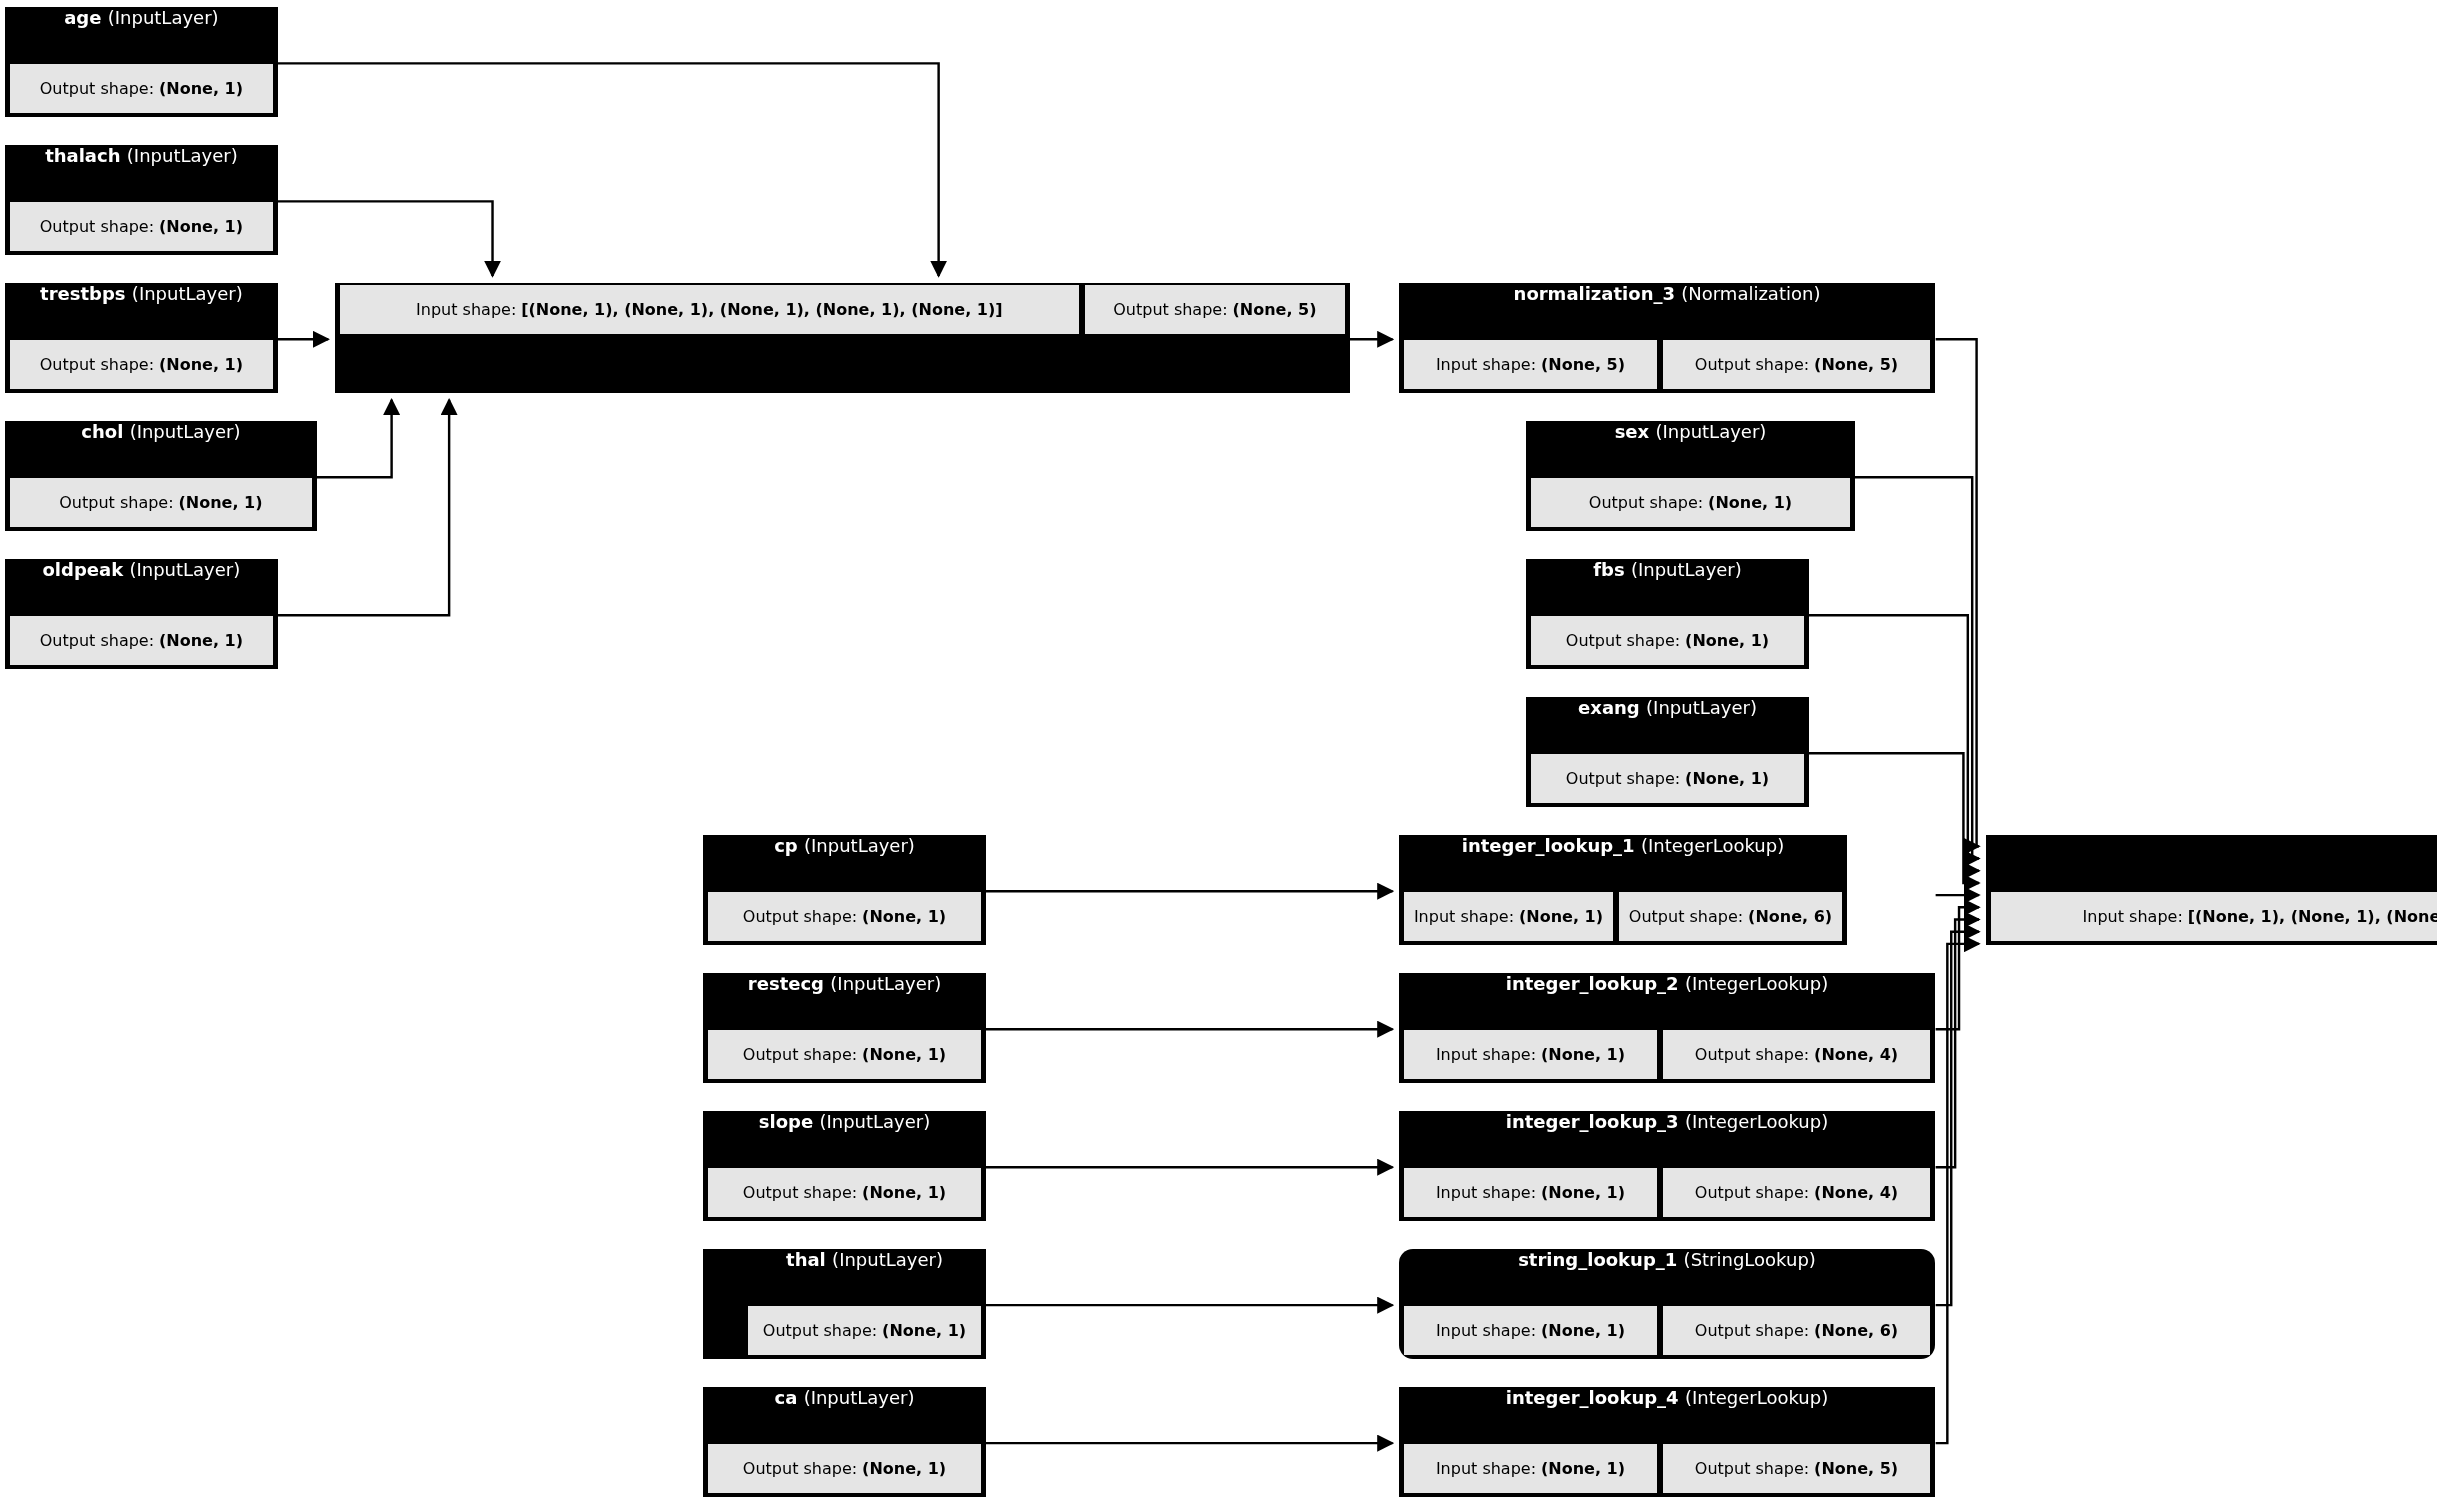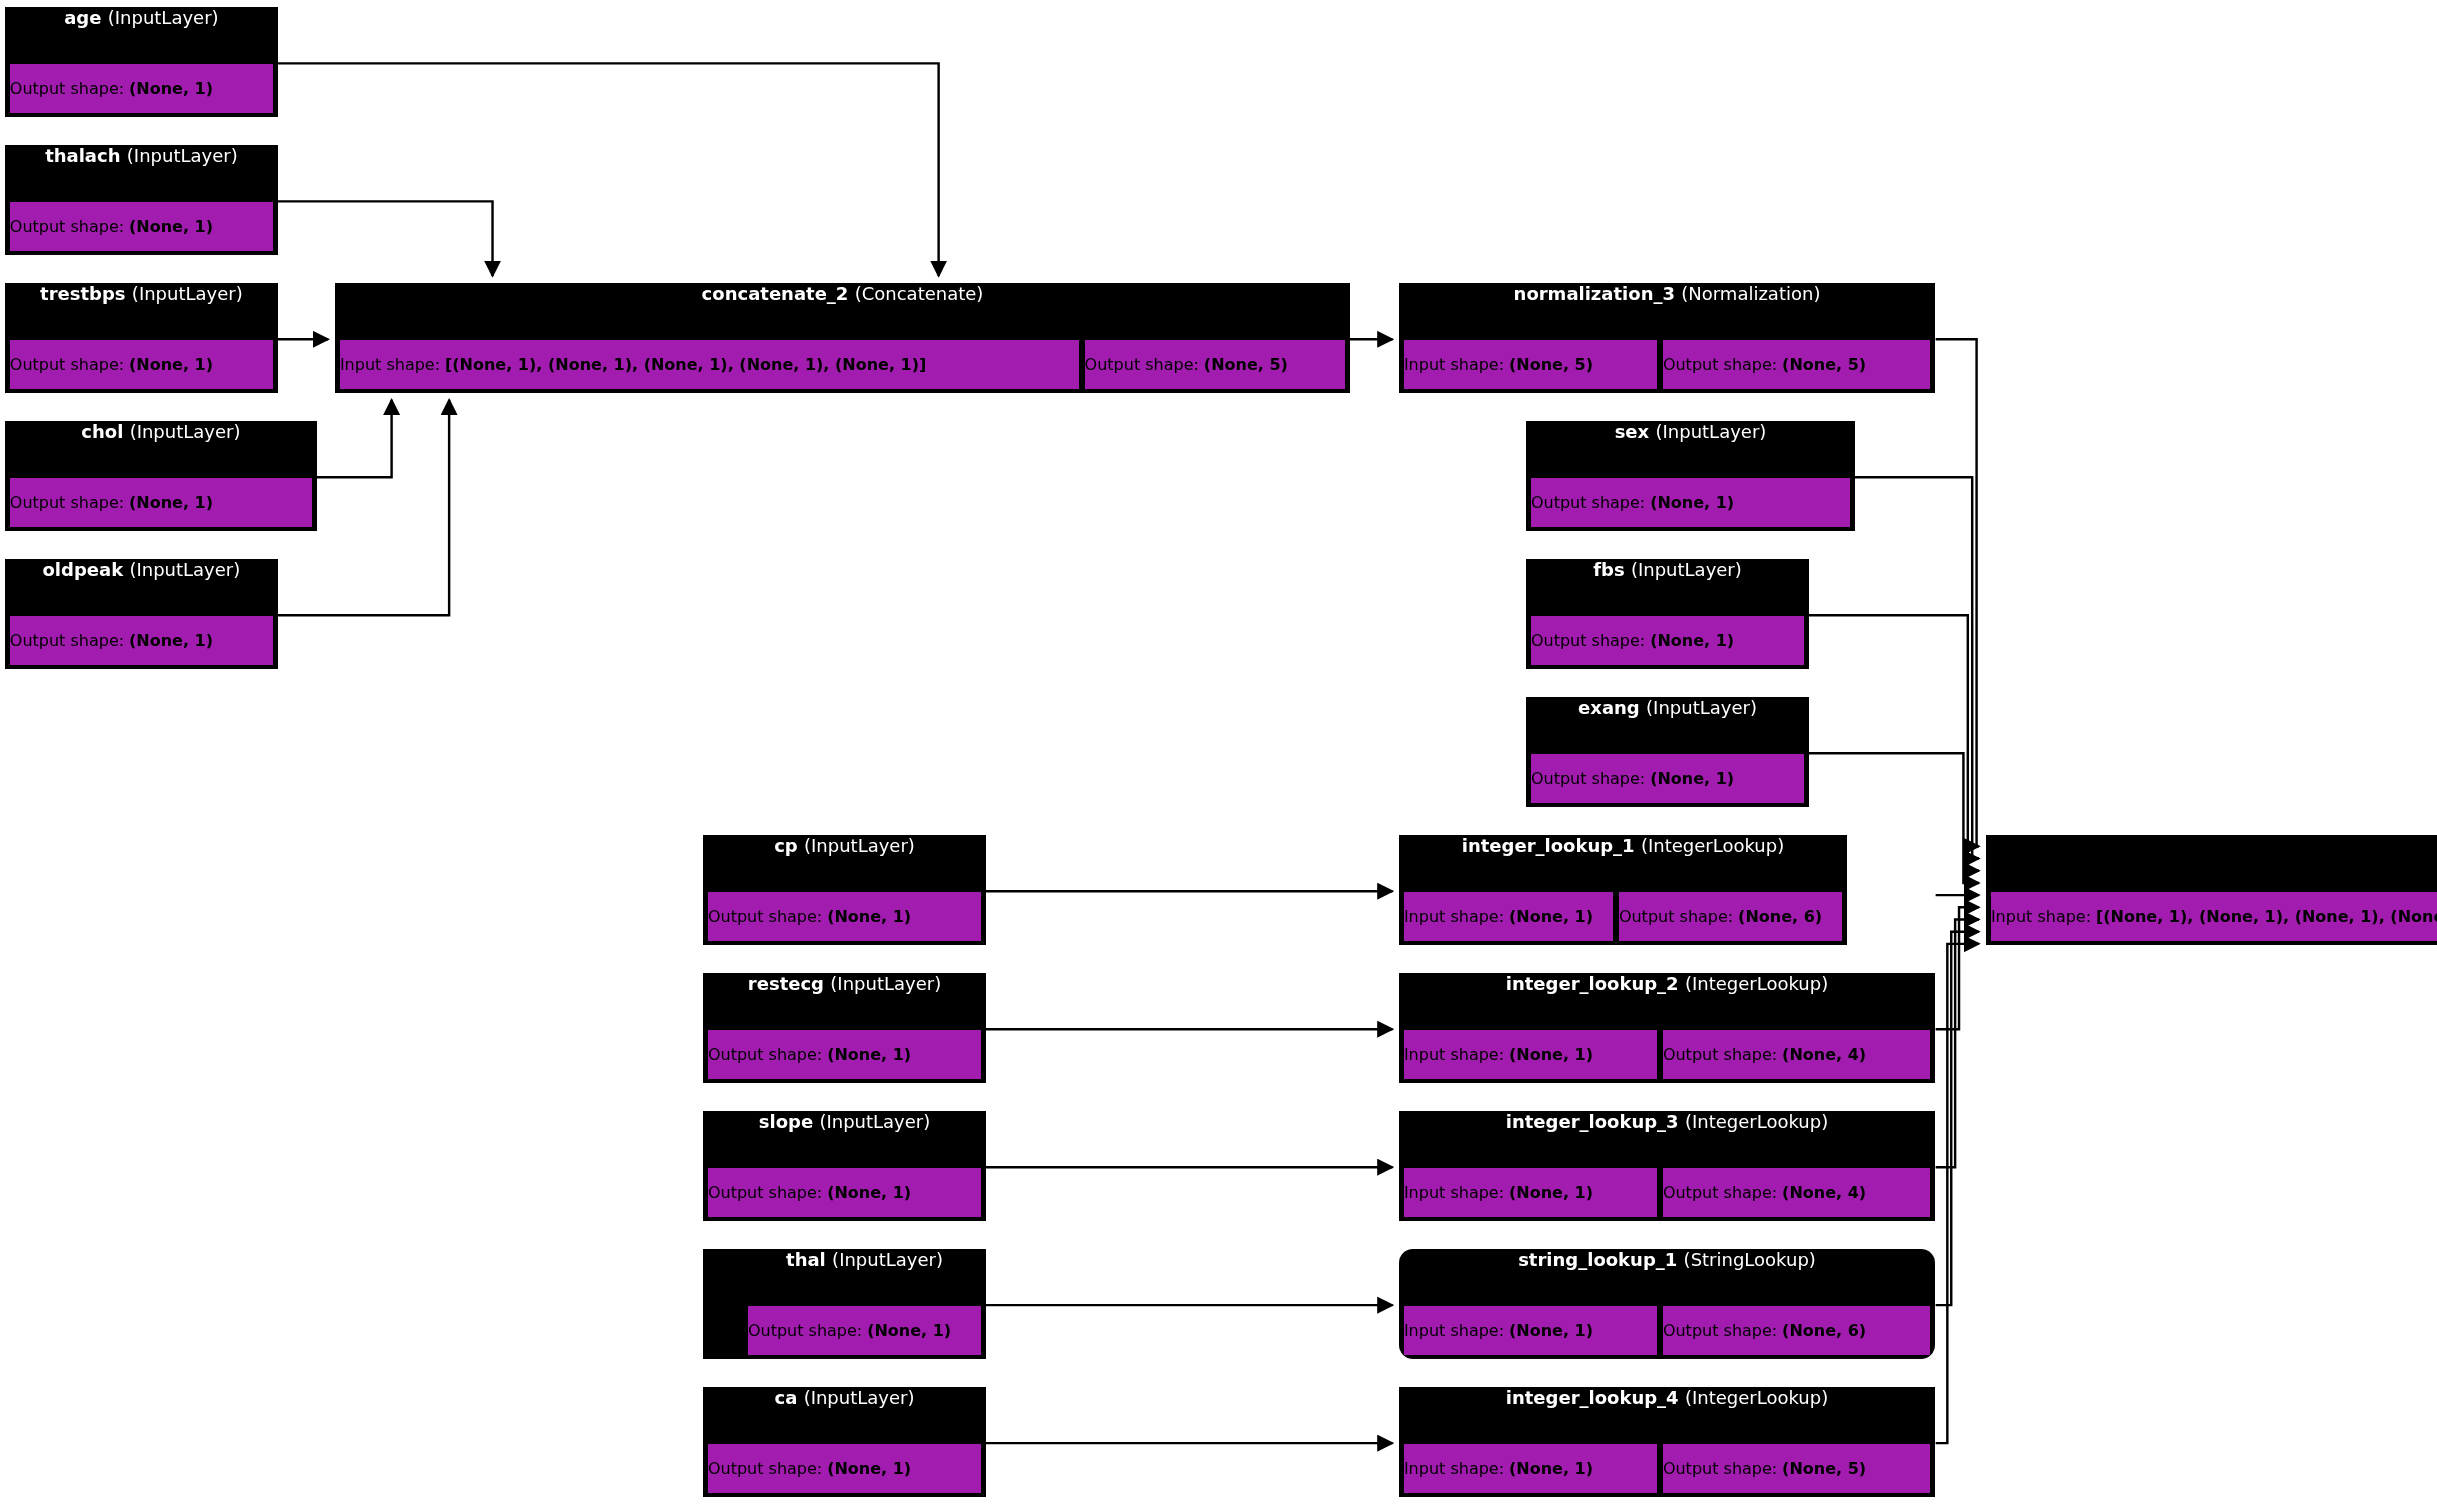--- a/index.html
+++ b/index.html
@@ -29,23 +29,23 @@
   .hdr .tp::before{content:"(";}
   .hdr .tp::after{content:")";}
   .body{
     display:flex;
     gap:5.9px;
     padding:2px 4.9px 4.9px 4.9px;
     height:56px;
     box-sizing:border-box;
   }
   .cell{
-    background:#a21caf;color:#000000;
+    background:#e5e5e5;color:#000000;
     flex:1 1 auto;
-    display:flex;align-items:center;
+    display:flex;align-items:center;justify-content:center;
     font-size:16px;
     white-space:nowrap;
     overflow:hidden;
   }
   .cell .val{font-weight:bold;margin-left:4.9px;}
   .cells-75-25 .cell-in{flex:0 0 73.5%;}
   .cells-80-20 .cell-in{flex:0 0 78.5%;}
   
   .n-age{left:4.9px;top:6.8px;width:273px;}
   .n-thalach{left:4.9px;top:145px;width:273px;}
@@ -267,24 +267,20 @@
       </div>
     <div class="body">
       <div class="cell">
           <span>Output shape:</span>
           <span class="val">(None, 1)</span>
         </div>
     </div>
   </div>
 
   <div class="node n-concatenate_2 cells-75-25">
-    <div class="hdr">
-        <span class="nm">concatenate_2</span>
-        <span class="tp">Concatenate</span>
-      </div>
     <div class="body">
       <div class="cell cell-in">
           <span>Input shape:</span>
           <span class="val">[(None, 1), (None, 1), (None, 1), (None, 1), (None, 1)]</span>
         </div>
       <div class="cell">
           <span>Output shape:</span>
           <span class="val">(None, 5)</span>
         </div>
     </div>

